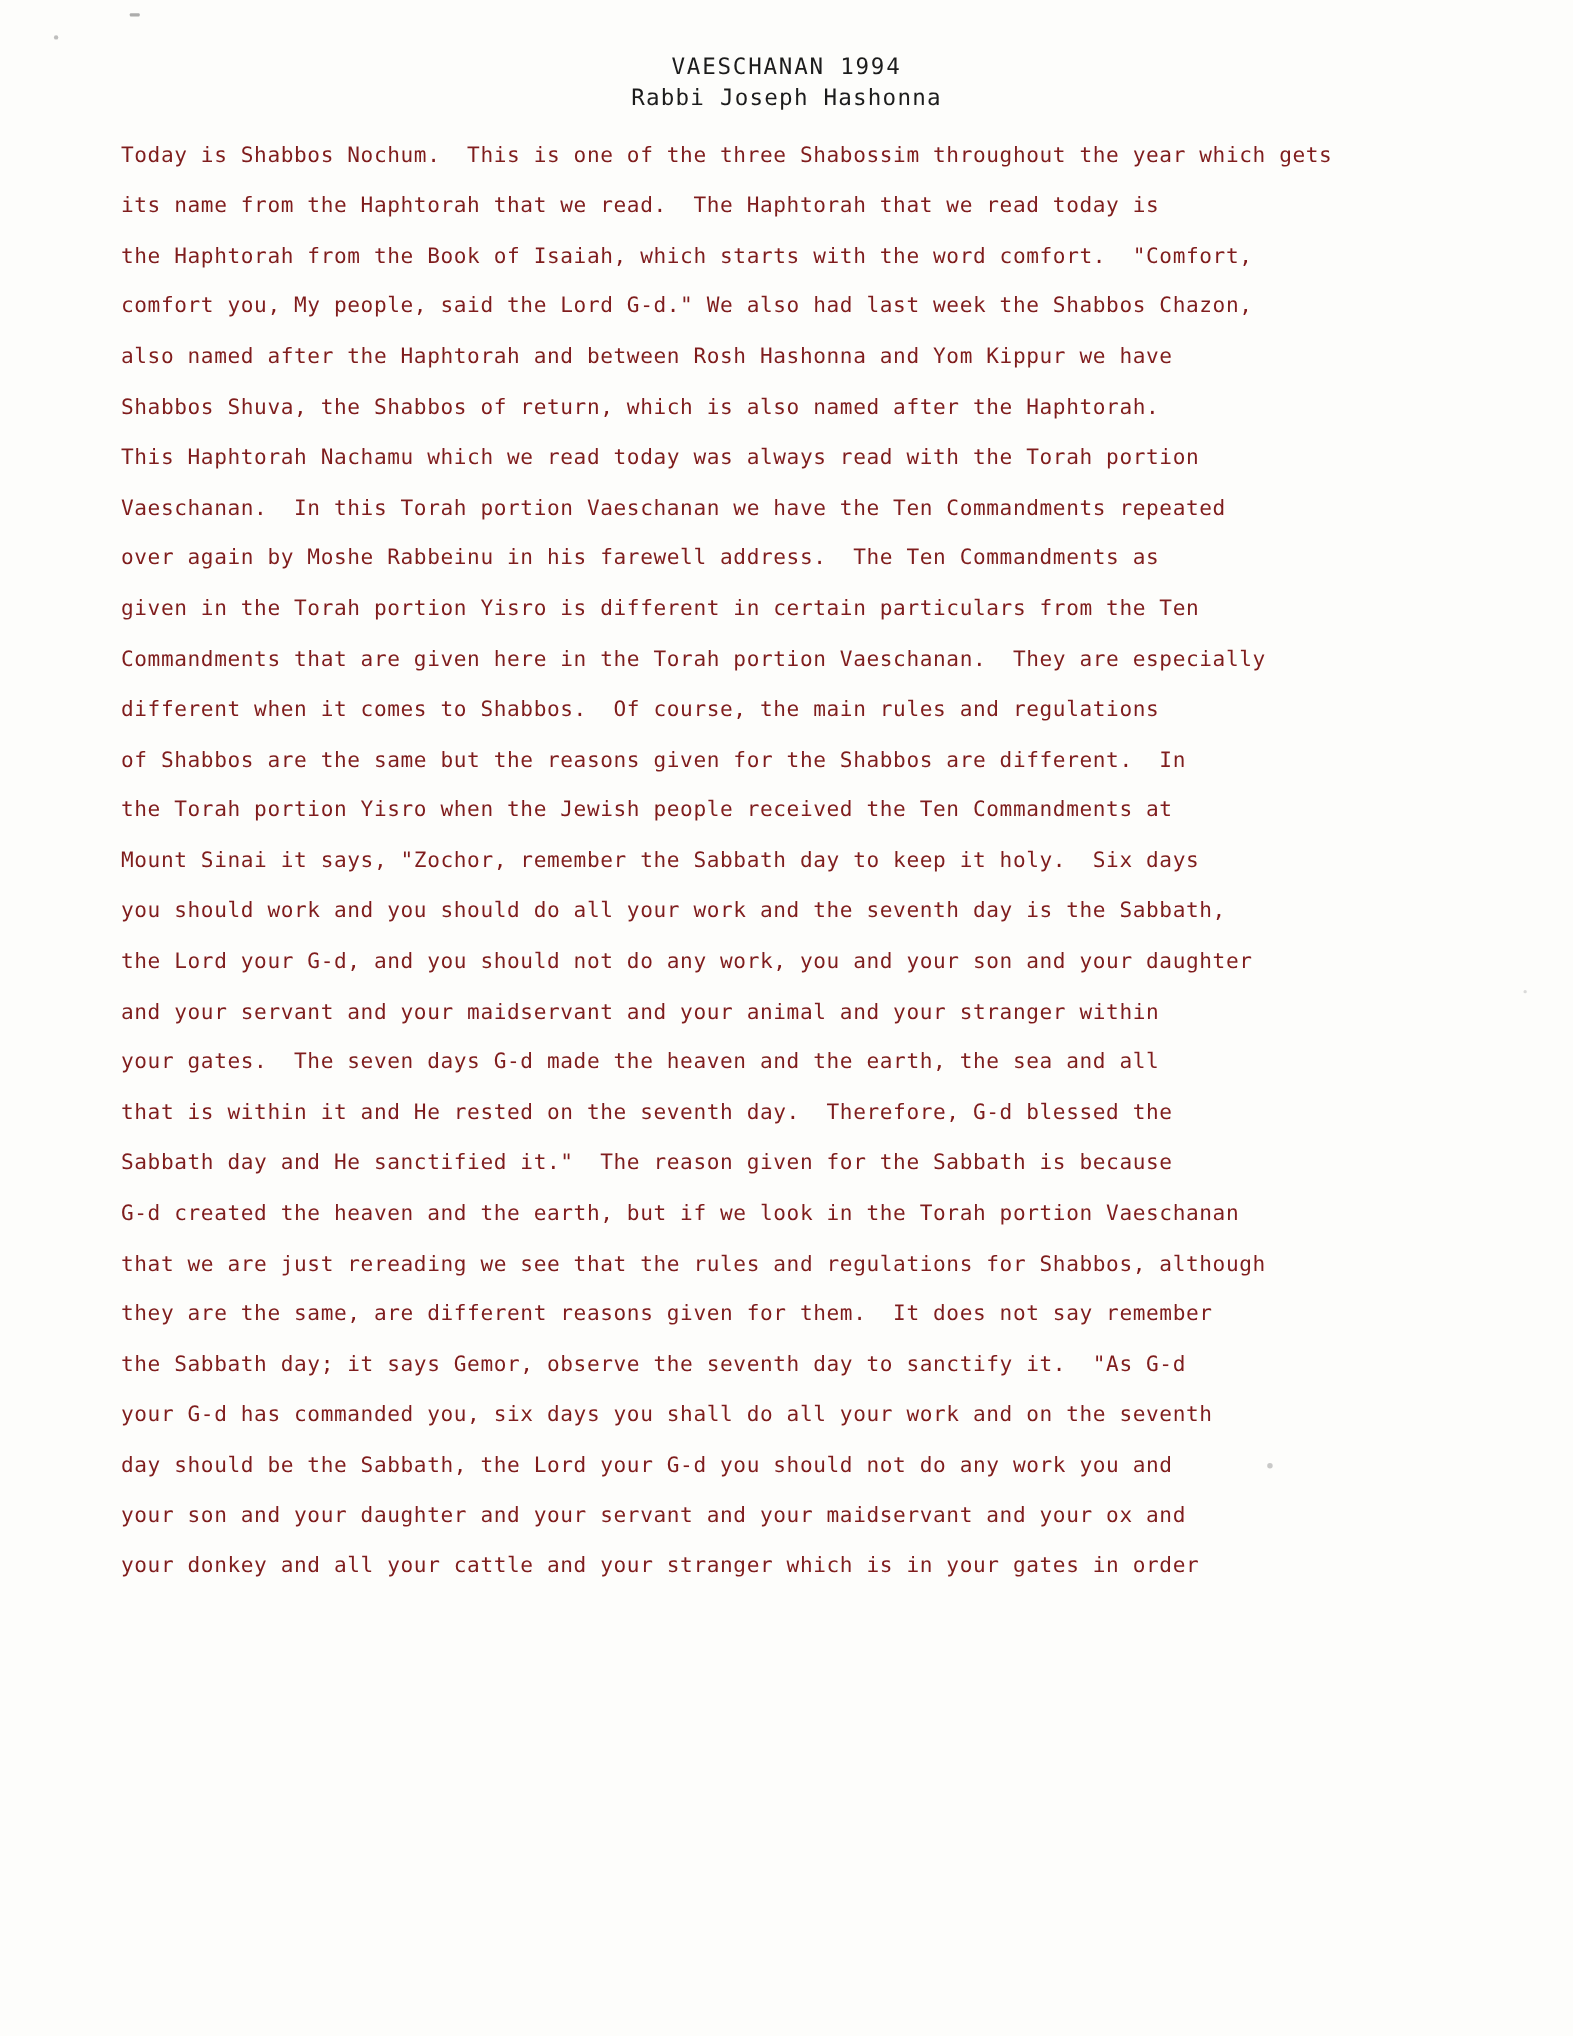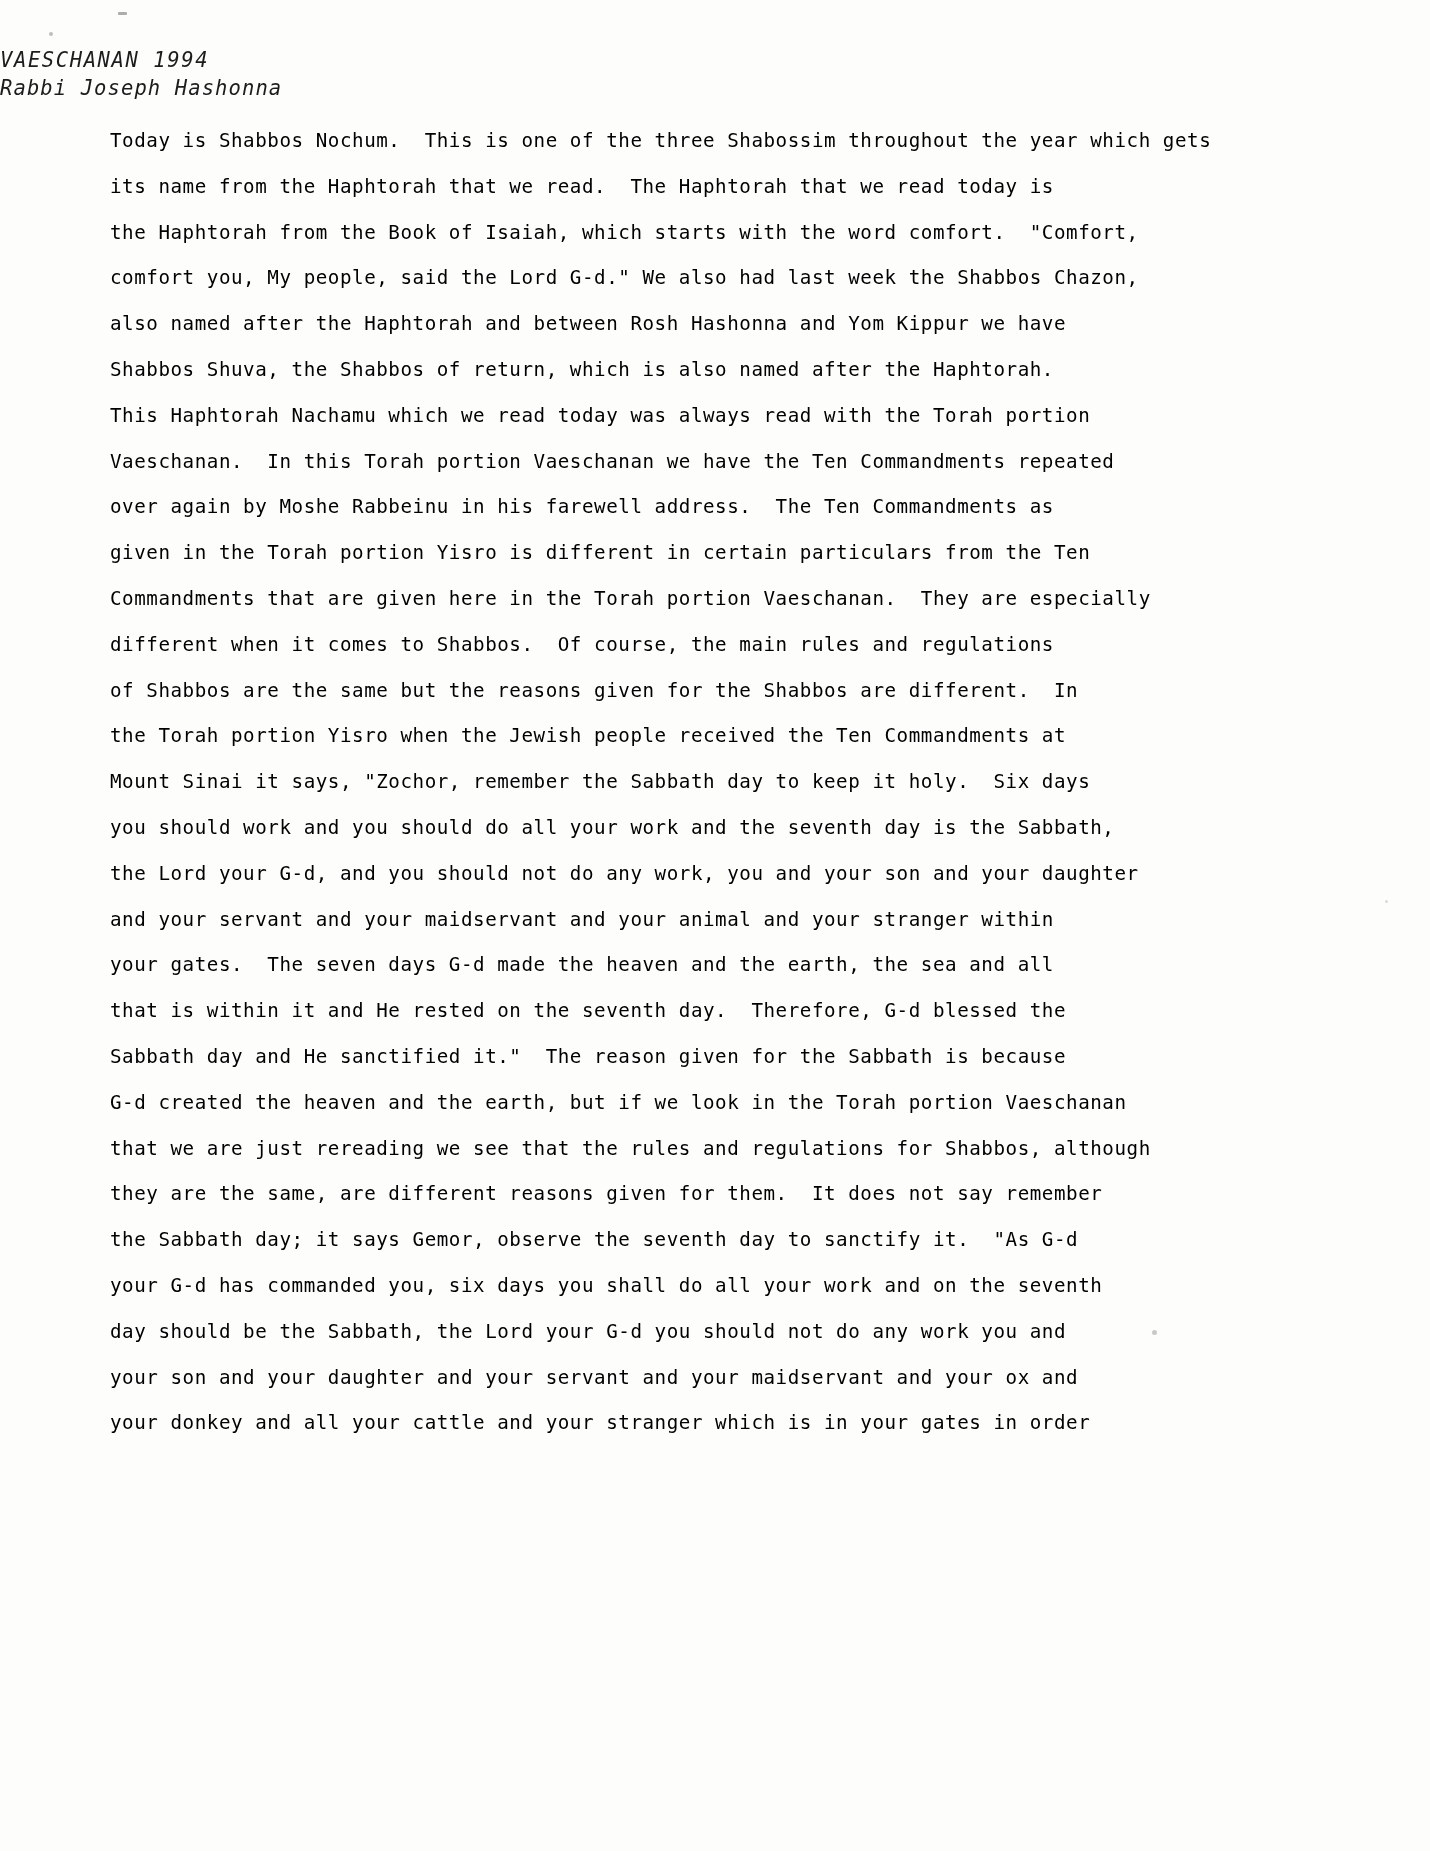--- a/index.html
+++ b/index.html
@@ -30,22 +30,21 @@
   .speck.s1 { left: 118px; top: 12px;  width: 9px;  height: 3px; border-radius: 1px; opacity:.7;}
   .speck.s2 { left: 49px;  top: 32px;  width: 4px;  height: 4px; }
   .speck.s3 { left: 1152px; top: 1330px; width: 5px; height: 5px; opacity:.45;}
   .speck.s4 { left: 1385px; top: 900px; width: 3px; height: 3px; opacity:.3;}
 
   .header {
     position: absolute;
     left: 0;
     right: 0;
     top: 46px;
-    text-align: left;
-    font-style: italic;
+    text-align: center;
   }
   .header .line {
     font-size: 20.5px;
     letter-spacing: 1.1px;
     line-height: 28px;
     color: #1c1c1c;
   }
   .header .title { letter-spacing: 1.6px; }
 
   .body-text {
@@ -53,21 +52,21 @@
     left: 110px;
     top: 118px;
     width: 1060px;
   }
   .body-text p {
     margin: 0;
     font-size: 19.2px;
     line-height: 45.8px;
     letter-spacing: .55px;
     white-space: pre-wrap;
-    color: #000000;
+    color: #7f1d1d;
   }
   .para-line {
     display: block;
     white-space: pre;
   }
 </style>
 </head>
 <body>
 
 <div class="page">

